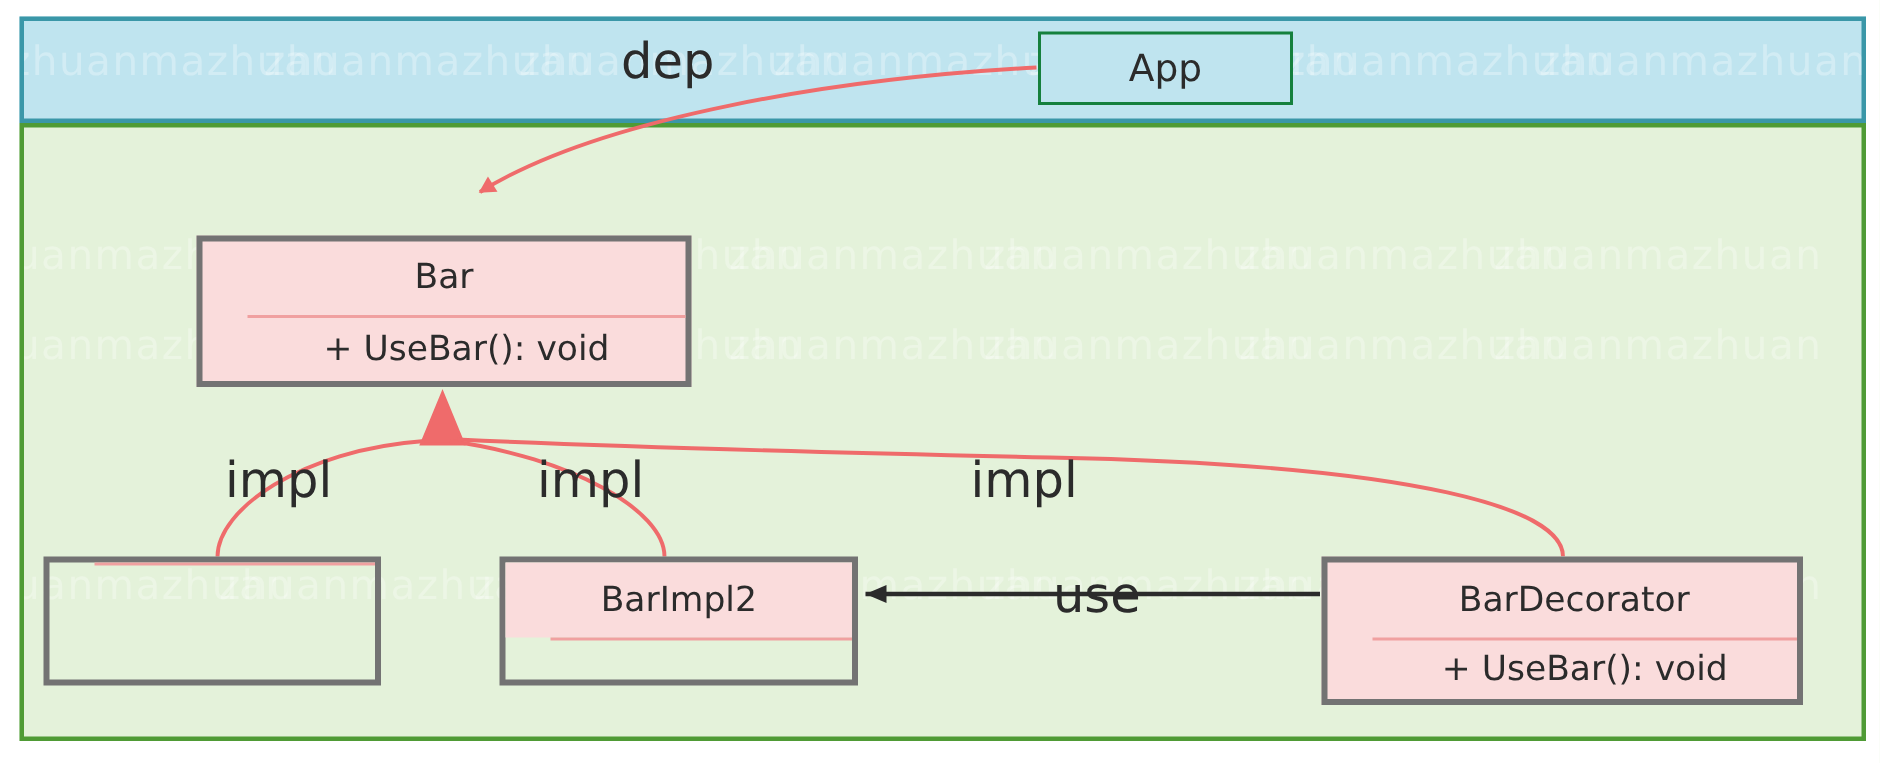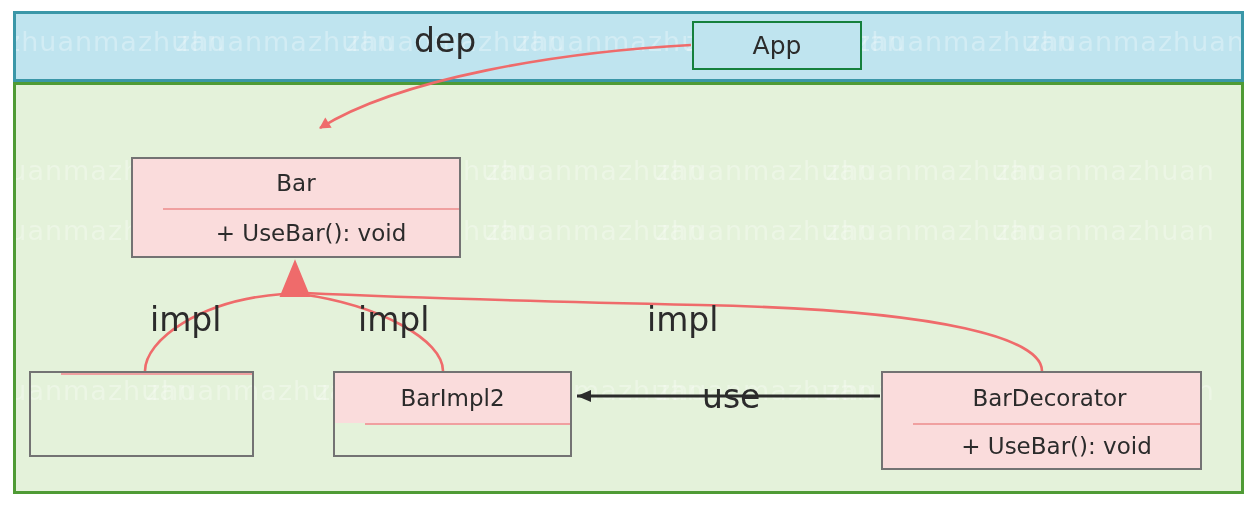--- a/index.html
+++ b/index.html
@@ -54,21 +54,21 @@
     font-size: 27px;
     letter-spacing: 1px;
     color: rgba(255,255,255,0.30);
     font-family: "DejaVu Sans", "Liberation Sans", sans-serif;
   }
 
   
   .uml {
     position: absolute;
     box-sizing: border-box;
-    border: 2px solid #737373;
+    border: 4px solid #737373;
     background: #fadcdc;
     display: flex;
     flex-direction: column;
   }
   .uml .compartment {
     box-sizing: border-box;
     display: flex;
     align-items: center;
     justify-content: center;
     color: #2b2b2b;

